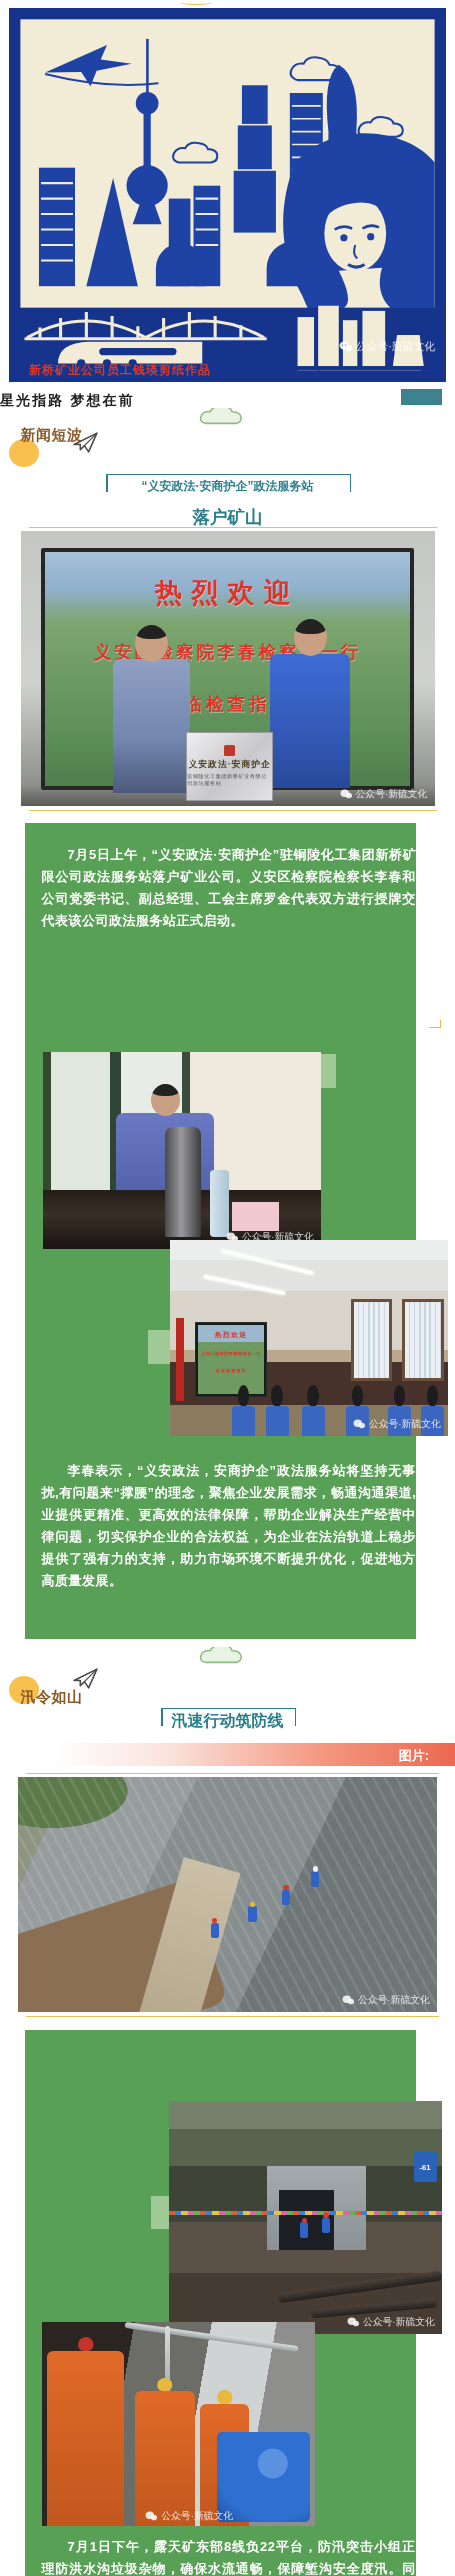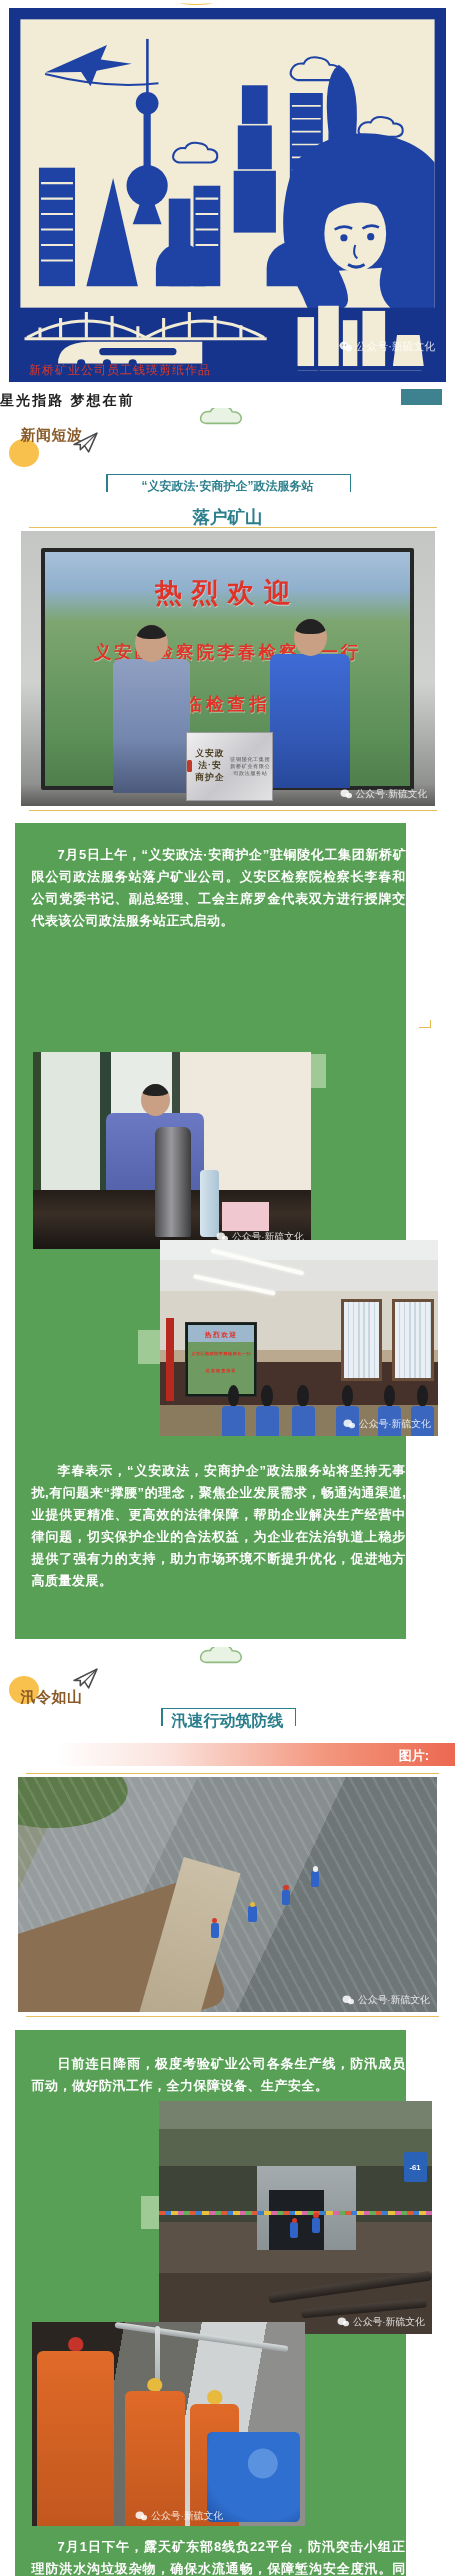--- a/index.html
+++ b/index.html
@@ -4,21 +4,21 @@
 <style>
   *{margin:0;padding:0;box-sizing:border-box}
   html,body{background:#ffffff}
   body{width:455px;height:3205px;position:relative;overflow:hidden;
        font-family:"Liberation Sans","DejaVu Sans",sans-serif;}
   .abs{position:absolute}
 
   
   .hero{left:9.3px;top:7.7px;width:437px;height:374px;background:#16348c;overflow:hidden}
   .hero svg{display:block}
-  .hero-credit{left:19.6px;top:354px;font-size:12px;font-weight:normal;color:#d8392c;letter-spacing:1px}
+  .hero-credit{left:19.6px;top:354px;font-size:12px;font-weight:bold;color:#d8392c;letter-spacing:1px}
   .wm{display:flex;align-items:center;gap:3.6px;color:rgba(255,255,255,.82);font-size:10.8px;white-space:nowrap}
   .hero-wm{right:11.3px;top:332px}
 
   .hero-caption{left:0;top:392px;width:455px;text-align:left;font-size:14px;font-weight:bold;color:#1f1f1f;letter-spacing:2.1px}
   .teal-box{left:401px;top:389px;width:41px;height:15.5px;background:#3e8290}
 
   
   .cloud{width:49px;height:17.5px}
   .cloud1{left:198px;top:408px}
   .cloud2{left:198px;top:1647px}
@@ -66,27 +66,27 @@
   .fig{position:absolute}
   .fig .head{position:relative;margin:0 auto;border-radius:50%;background:#c9a083;overflow:hidden}
   .fig .head::before{content:'';position:absolute;left:0;top:-2.1px;width:100%;height:46%;border-radius:50% 50% 40% 40%;background:#222}
   .fig .body{margin:-2.1px auto 0;border-radius:7.2px 7.2px 0 0}
   .p1-manL .head{width:33px;height:37px}
   .p1-manL .body{width:77px;height:134px;background:linear-gradient(180deg,#8fa0c2 0%,#7386ae 60%,#4c5a7c 100%)}
   .p1-manR .head{width:33px;height:37px}
   .p1-manR .body{width:80px;height:134px;background:linear-gradient(180deg,#3f6bd6 0%,#3258b4 65%,#27489a 100%)}
   .p1-plaque{position:absolute;left:40%;top:73%;width:21%;height:25%;
     background:linear-gradient(135deg,#efeff1,#c8c8cc 55%,#e2e2e4);border:1px solid #9a9a9e;
-    display:flex;flex-direction:row;align-items:center;justify-content:center;gap:2.6px;text-align:center}
+    display:flex;flex-direction:column;align-items:center;justify-content:center;gap:2.6px;}
   .p1-emblem{width:11.3px;height:11.3px;background:#c0392b;border-radius:1.5px}
   .p1-plq1{font-size:8.8px;font-weight:bold;color:#4a3c20;letter-spacing:1px}
   .p1-plq2{font-size:5.2px;color:#555;letter-spacing:0.5px}
 
   
-  .gbox{position:absolute;left:15px;width:391px;background:#58a055}
+  .gbox{position:absolute;left:25px;width:391px;background:#58a055}
   .gbox1{top:823px;height:816px}
   .gbox2{top:2030px;height:1175px}
   .gtext{position:absolute;left:16.5px;width:402px;color:#ffffff;font-size:13px;line-height:22px;
     text-align:justify;text-indent:2em;font-weight:bold;letter-spacing:0.5px}
   .corner-accent{position:absolute;width:12.4px;height:8.2px;border-right:1.5px solid #e5bd4e;border-bottom:1.5px solid #e5bd4e}
   .accent-rect{position:absolute;background:#9fca96}
 
   
   .m1{left:18px;top:229px;width:278px;height:197px;
     background:linear-gradient(90deg,#35482f 0 3%,#dfe7df 3% 24%,#2f4536 24% 28%,#e7ece6 28% 50%,#3c4d3f 50% 53%,#efe9dd 53% 100%)}
@@ -420,21 +420,20 @@
       <svg width="12.4" height="10.3" viewBox="0 0 26 22">
         <ellipse cx="10" cy="9" rx="9" ry="8" fill="rgba(255,255,255,.85)"></ellipse>
         <ellipse cx="19" cy="14" rx="6.5" ry="6" fill="rgba(255,255,255,.85)"></ellipse>
       </svg>
       <span>公众号·新硫文化</span>
     </div>
   </div>
 </div>
 
 <div class="gbox gbox2">
-  <p class="gtext" style="top:23px">日前连日降雨，极度考验矿业公司各条生产线，防汛成员闻汛而动，做好防汛工作，全力保障设备、生产安全。</p>
 
   <div class="accent-rect" style="left:126px;top:166px;width:20.6px;height:33px"></div>
   <div class="ph f1">
     <div class="f1-str">
       <div class="f1-open"></div>
     </div>
     <div class="f1-flags"></div>
     <div class="f1-sign">
       <span>-61</span>
     </div>

